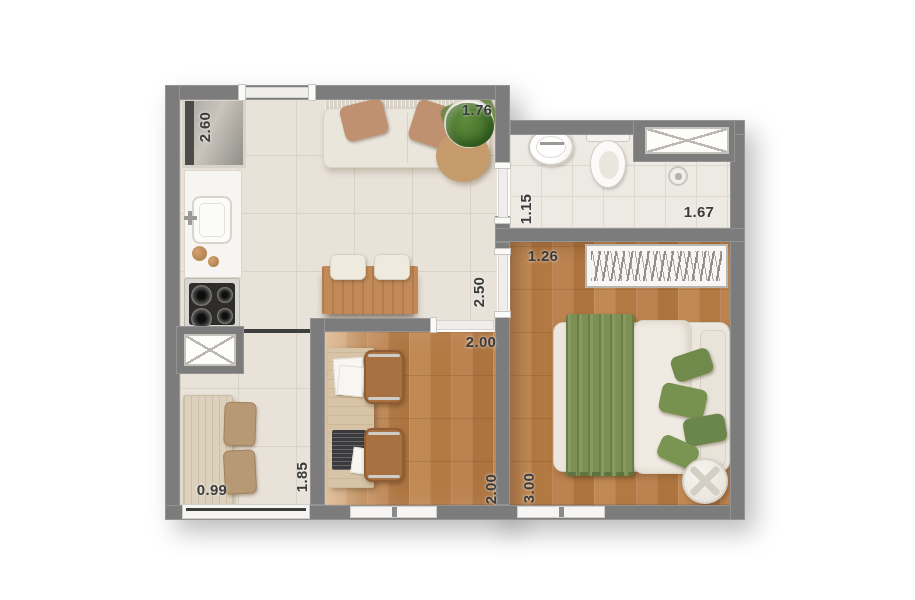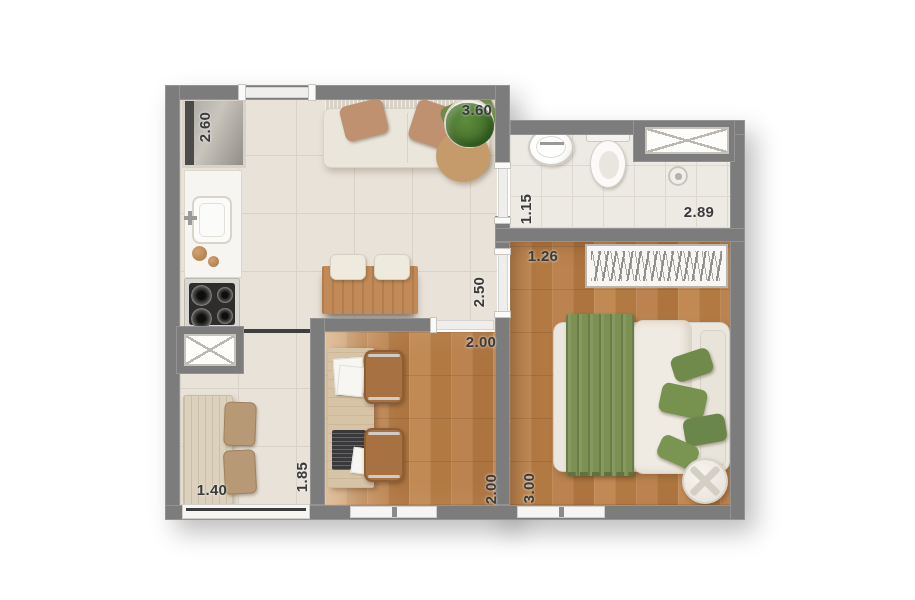--- a/index.html
+++ b/index.html
@@ -228,24 +228,24 @@
   <div class="winstrip" style="left:350px;top:506px;width:87px;height:12px">
     <div class="mullion" style="left:41px"></div>
   </div>
   <div class="winstrip" style="left:517px;top:506px;width:88px;height:12px">
     <div class="mullion" style="left:41px"></div>
   </div>
 
   <div class="partition" style="left:244px;top:329px;width:66px;height:4px"></div>
 
   <div class="lbl rot" style="left:182px;top:119px">2.60</div>
-  <div class="lbl" style="left:455px;top:101px">3.60</div>
+  <div class="lbl" style="left:455px;top:101px">1.76</div>
   <div class="lbl rot" style="left:503px;top:201px">1.15</div>
-  <div class="lbl" style="left:677px;top:203px">2.89</div>
+  <div class="lbl" style="left:677px;top:203px">1.67</div>
   <div class="lbl" style="left:521px;top:247px">1.26</div>
   <div class="lbl rot" style="left:506px;top:480px">3.00</div>
   <div class="lbl rot" style="left:456px;top:284px">2.50</div>
   <div class="lbl" style="left:459px;top:333px">2.00</div>
   <div class="lbl rot" style="left:468px;top:481px">2.00</div>
-  <div class="lbl" style="left:190px;top:481px">1.40</div>
+  <div class="lbl" style="left:190px;top:481px">0.99</div>
   <div class="lbl rot" style="left:279px;top:469px">1.85</div>
 
 </div>
 
 </body></html>

